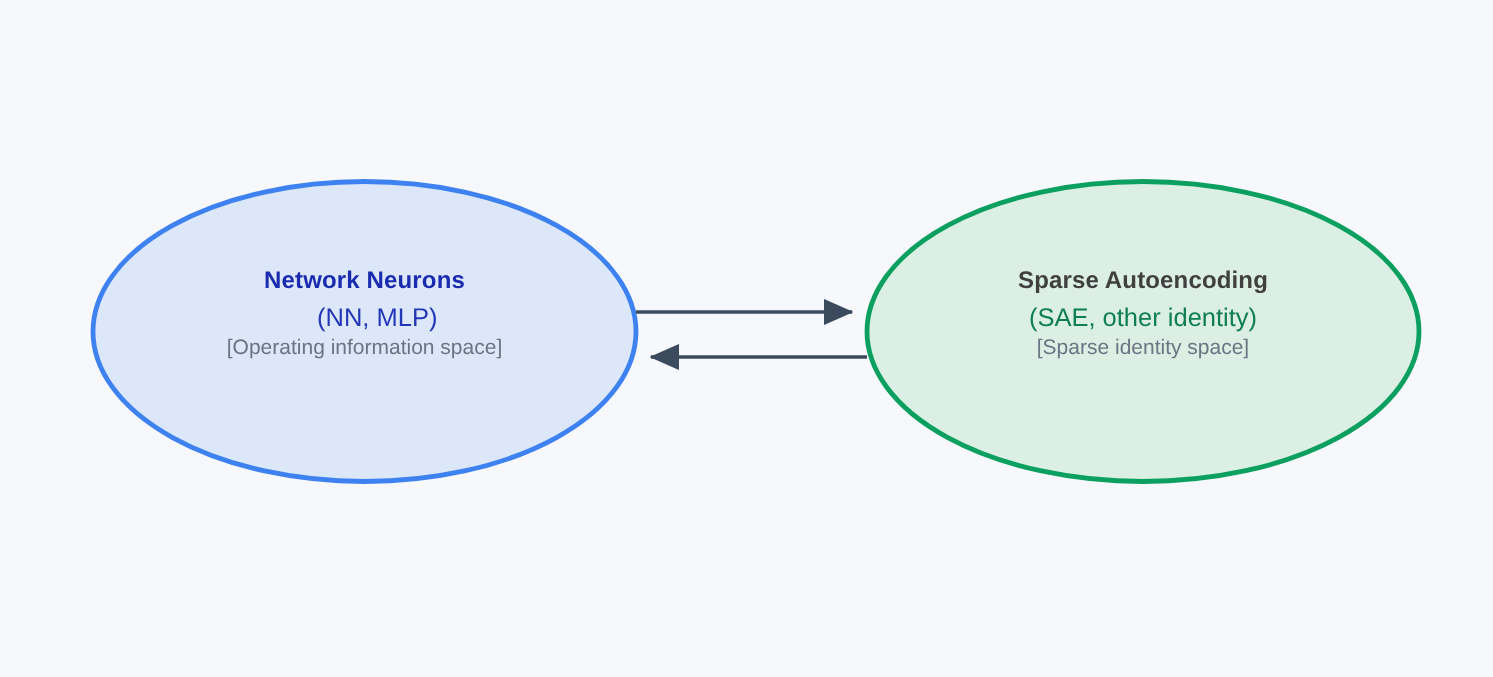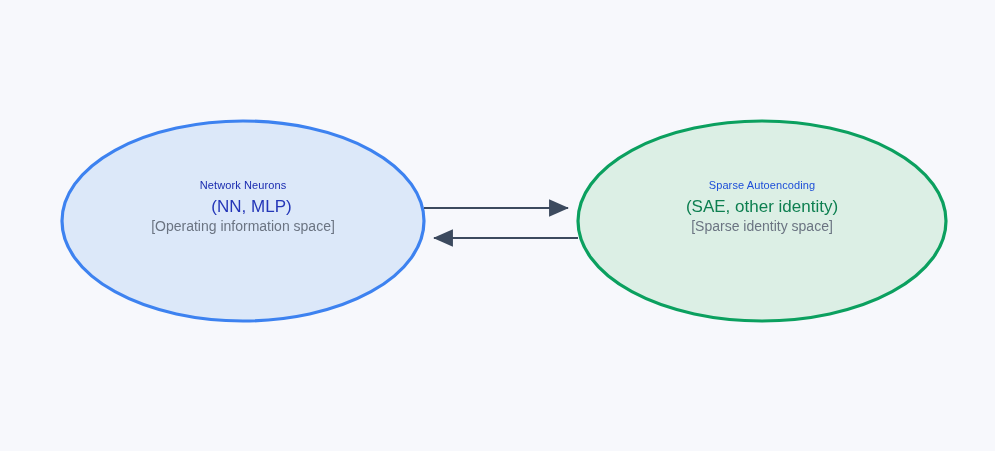--- a/index.html
+++ b/index.html
@@ -24,22 +24,22 @@
   }
 
   .node-label-group {
     position: absolute;
     text-align: center;
     pointer-events: none;
     line-height: 1.0;
   }
 
   .node-title {
-    font-size: 11px;
-    font-weight: normal;
+    font-size: 16px;
+    font-weight: bold;
     letter-spacing: 0.1px;
     display: block;
     margin-bottom: 7px;
   }
 
   .node-subtitle {
     font-size: 17px;
     font-weight: normal;
     display: block;
     margin-bottom: 4px;
@@ -60,21 +60,21 @@
   }
   #node-network-neurons-labels .node-title { color: #1a2bb0; }
   #node-network-neurons-labels .node-subtitle { color: #2436b8; margin-left: 17px; }
 
   
   #node-sparse-autoencoding-labels {
     left: 578px;
     top: 180px;
     width: 368px;
   }
-  #node-sparse-autoencoding-labels .node-title { color: #1d4ed8; }
+  #node-sparse-autoencoding-labels .node-title { color: #404040; }
   #node-sparse-autoencoding-labels .node-subtitle { color: #0d7f50; }
 </style>
 </head>
 <body>
 
 <svg id="diagram-canvas" viewBox="0 0 995 451" xmlns="http://www.w3.org/2000/svg">
   <defs>
     <marker id="arrowhead-right" markerWidth="9" markerHeight="8" refX="8.6" refY="4" orient="auto" markerUnits="strokeWidth">
       <path d="M 0 0 L 9 4 L 0 8 z" fill="#3c4a5e"></path>
     </marker>

